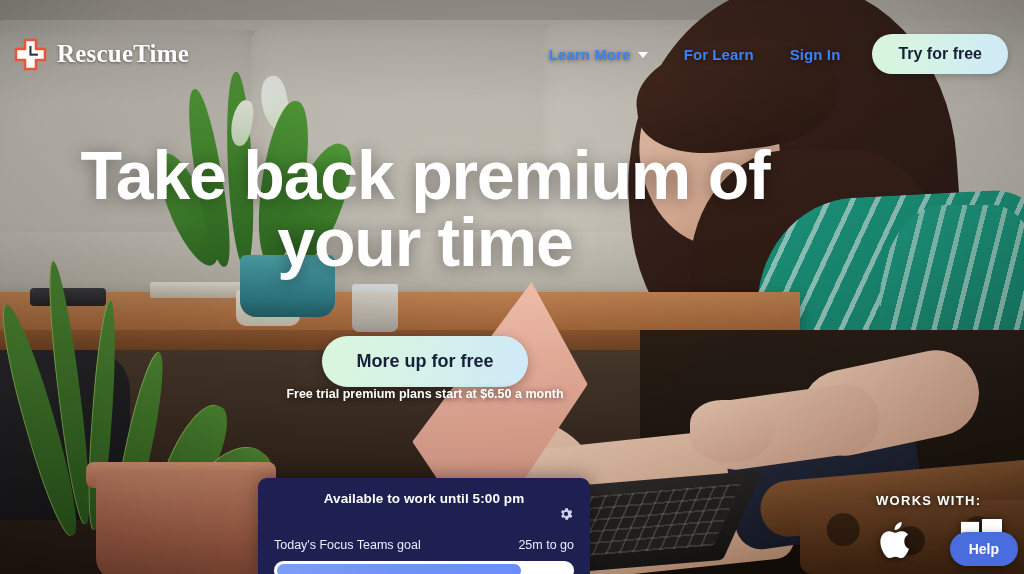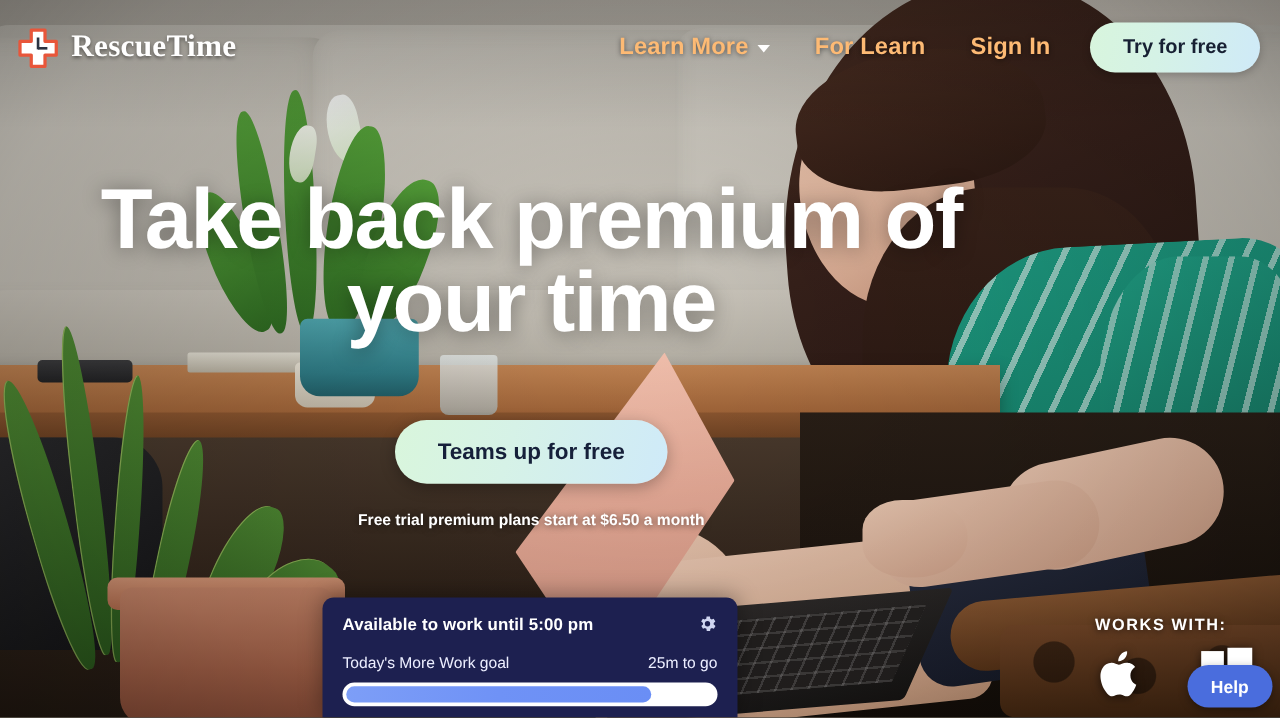--- a/index.html
+++ b/index.html
@@ -256,36 +256,36 @@
   .photo-grade {
     position:absolute; inset:0;
     background:
       radial-gradient(ellipse at 50% 42%, rgba(0,0,0,0) 0%, rgba(0,0,0,.18) 72%, rgba(0,0,0,.34) 100%),
       linear-gradient(180deg, rgba(0,0,0,.14) 0%, rgba(0,0,0,0) 18%);
     filter:none;
   }
 
   
   .header {
-    position:absolute; left:0; top:0; width:1024px; height:76px;
+    position:absolute; left:0; top:16px; width:1024px; height:76px;
     display:flex; align-items:center; z-index:30;
   }
   .brand { display:flex; align-items:center; gap:10px; margin-left:14px; }
   .logo-cross {
     position:relative; width:33px; height:33px; flex:none;
   }
   .logo-cross svg { display:block; }
   .brand-name {
     font-family:"Liberation Serif", serif;
     font-size:25px; font-weight:700; color:#ffffff; letter-spacing:.2px;
     text-shadow:0 1px 3px rgba(0,0,0,.45);
   }
   .nav { margin-left:auto; display:flex; align-items:center; gap:0; margin-right:16px; }
   .nav-link {
-    color:#fdba74; font-size:19px; font-weight:700; letter-spacing:.1px;
+    color:#3b82f6; font-size:15px; font-weight:700; letter-spacing:.1px;
     text-decoration:none; padding:0 18px; display:flex; align-items:center; gap:7px;
     text-shadow:0 1px 4px rgba(0,0,0,.5); cursor:pointer; white-space:nowrap;
   }
   .caret {
     width:0;height:0;border-left:5px solid transparent;border-right:5px solid transparent;
     border-top:6px solid #ffffff; display:inline-block; margin-top:2px;
   }
   .btn-try {
     margin-left:14px; padding:11px 26px; border:none; border-radius:26px;
     background:linear-gradient(100deg,#d8f5dd 0%,#d5f2e6 40%,#cfeaf8 100%);
@@ -303,36 +303,36 @@
     text-shadow:0 2px 16px rgba(0,0,0,.38);
   }
   .cta-wrap { position:absolute; left:0; top:336px; width:850px; text-align:center; }
   .btn-signup {
     padding:15px 34px; border:none; border-radius:30px;
     background:linear-gradient(105deg,#d9f6dc 0%,#d6f2e7 42%,#cfeaf9 100%);
     color:#16203a; font-size:18px; font-weight:700; cursor:pointer;
     box-shadow:0 3px 12px rgba(0,0,0,.28);
   }
   .cta-note {
-    margin-top:22px; color:#ffffff; font-size:12.5px; font-weight:700;
+    color:#ffffff; font-size:12.5px; font-weight:700;
     text-shadow:0 1px 6px rgba(0,0,0,.6);
   }
   .cta-sub {
     margin-top:13px; color:#f2f2f2; font-size:11.5px; font-weight:400;
     text-shadow:0 1px 6px rgba(0,0,0,.6);
   }
 
   
   .widget {
     position:absolute; left:258px; top:478px; width:332px; height:96px;
     background:#1d2050; border-radius:9px 9px 0 0;
     box-shadow:0 -2px 18px rgba(0,0,0,.35); z-index:25;
     padding:13px 16px 0 16px; color:#ffffff;
   }
-  .widget-top { display:flex; align-items:center; }
+  .widget-top { display:flex; align-items:center;flex-direction:column; }
   .widget-title { font-size:13.5px; font-weight:700; letter-spacing:.1px; }
   .gear { margin-left:auto; width:16px; height:16px; cursor:pointer; }
   .widget-row { display:flex; align-items:baseline; margin-top:16px; }
   .widget-goal { font-size:12.5px; color:#eceeff; font-weight:400; }
   .widget-remain { margin-left:auto; font-size:12.5px; color:#eceeff; font-weight:400; }
   .bar-track {
     margin-top:9px; height:19px; background:#ffffff; border-radius:11px;
     padding:3px; overflow:hidden;
   }
   .bar-fill {
@@ -459,36 +459,36 @@
     </nav>
   </div>
 
   <div class="hero">
     <h1 class="hero-title">
       <span>Take back premium of</span><br>
       <span>your time</span>
     </h1>
 
     <div class="cta-wrap">
-      <button class="btn-signup">Teams up for free</button>
+      <button class="btn-signup">More up for free</button>
       <div class="cta-note">Free trial premium plans start at $6.50 a month</div>
     </div>
   </div>
 
   <div class="widget">
     <div class="widget-top">
       <span class="widget-title">Available to work until 5:00 pm</span>
       <span class="gear">
         <svg width="16" height="16" viewBox="0 0 24 24" aria-hidden="true">
           <path fill="#cfd5f0" d="M19.4 13a7.6 7.6 0 0 0 0-2l2-1.6-2-3.4-2.4 1a7.6 7.6 0 0 0-1.7-1l-.4-2.6h-4l-.4 2.6c-.6.2-1.2.6-1.7 1l-2.4-1-2 3.4L6.6 11a7.6 7.6 0 0 0 0 2l-2 1.6 2 3.4 2.4-1c.5.4 1.1.8 1.7 1l.4 2.6h4l.4-2.6c.6-.2 1.2-.6 1.7-1l2.4 1 2-3.4-2-1.6zM12 15.2A3.2 3.2 0 1 1 12 8.8a3.2 3.2 0 0 1 0 6.4z"></path>
         </svg>
       </span>
     </div>
     <div class="widget-row">
-      <span class="widget-goal">Today's More Work goal</span>
+      <span class="widget-goal">Today's Focus Teams goal</span>
       <span class="widget-remain">25m to go</span>
     </div>
     <div class="bar-track">
       <div class="bar-fill" id="barFill" style="width: 83%;"></div>
     </div>
   </div>
 
   <div class="works">
     <div class="works-label">WORKS WITH:</div>
     <div class="works-icons">

